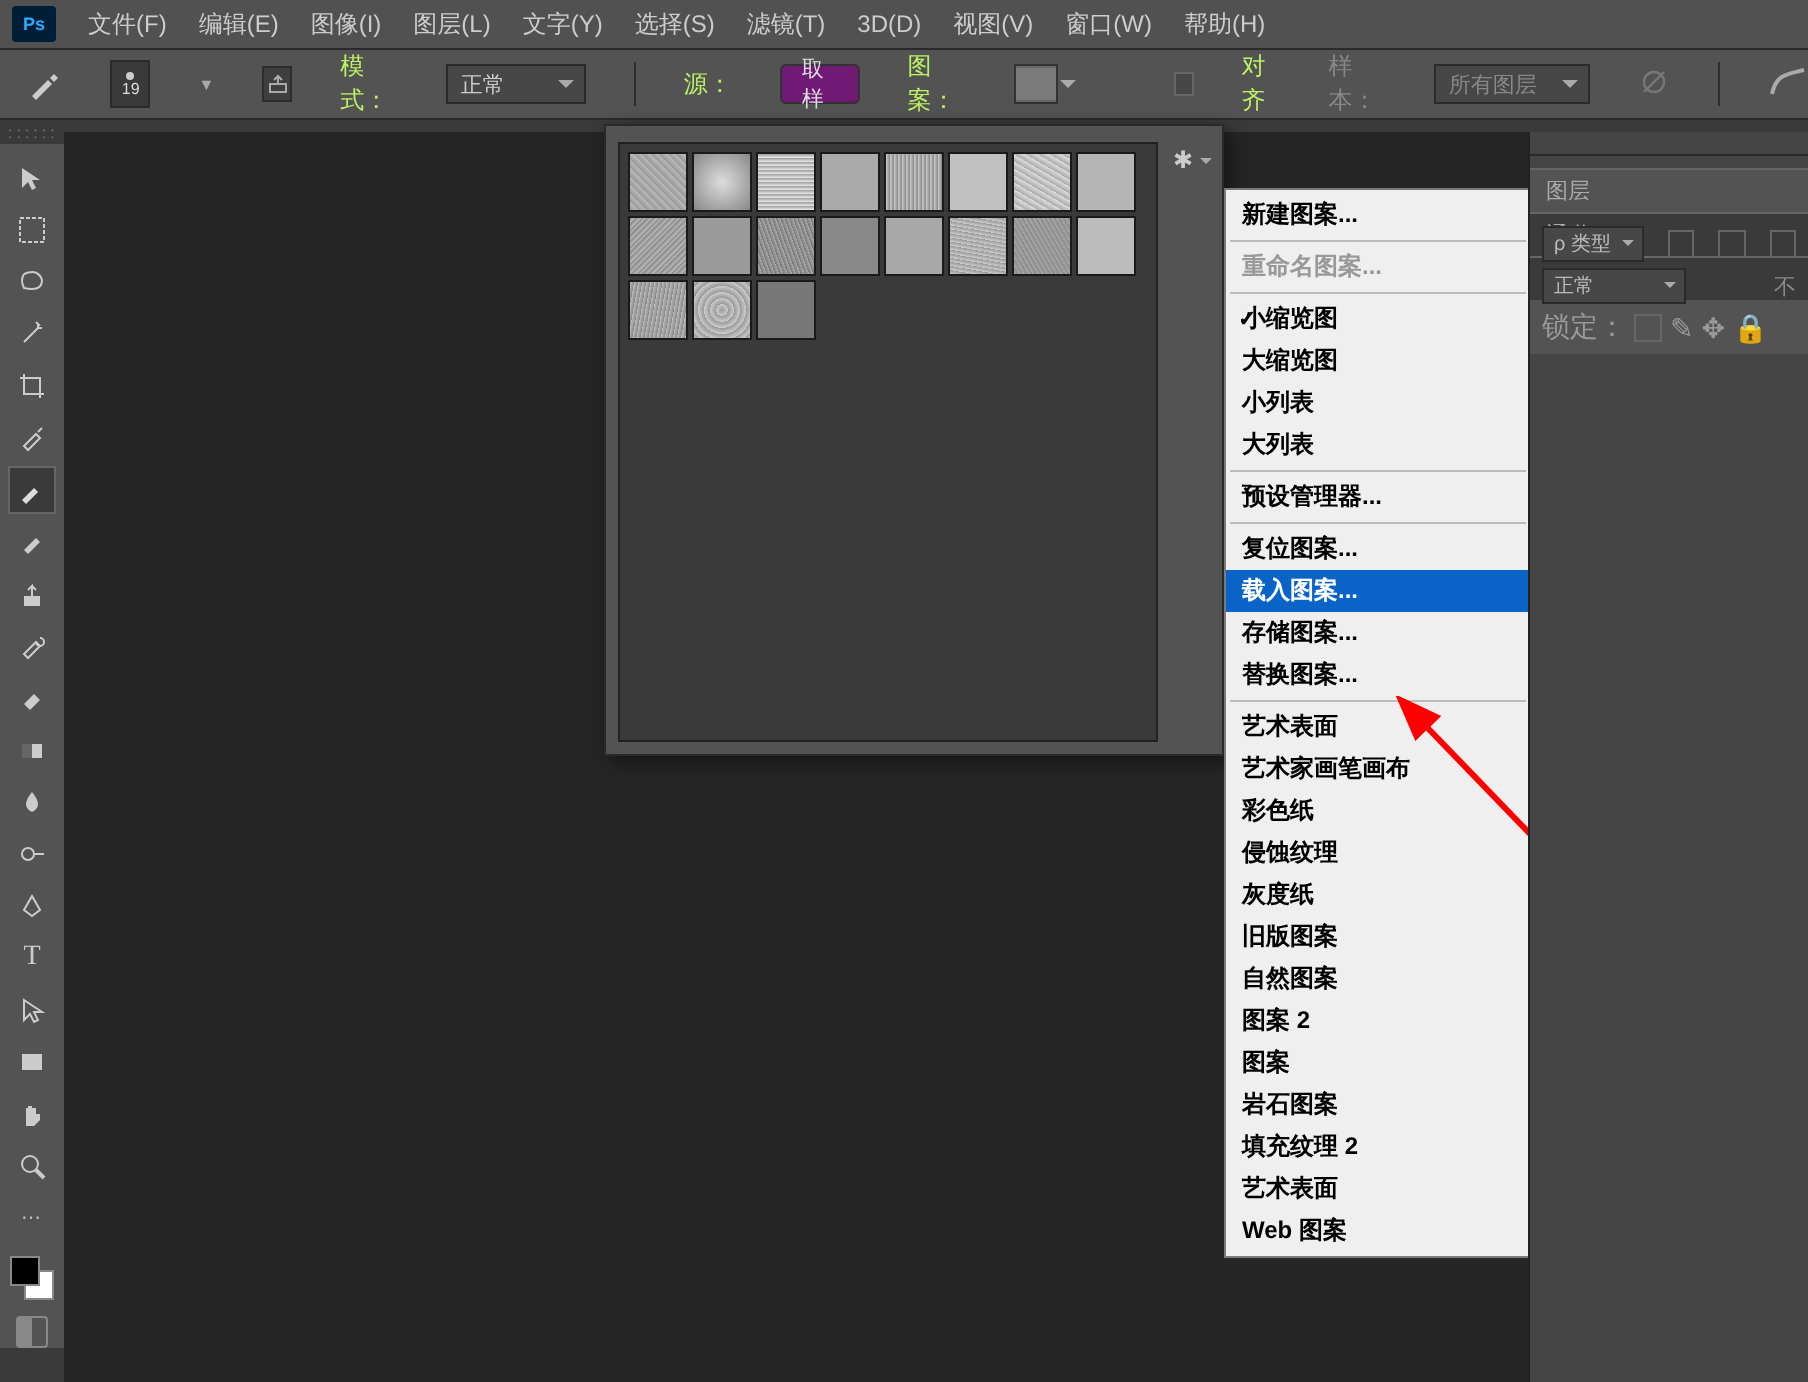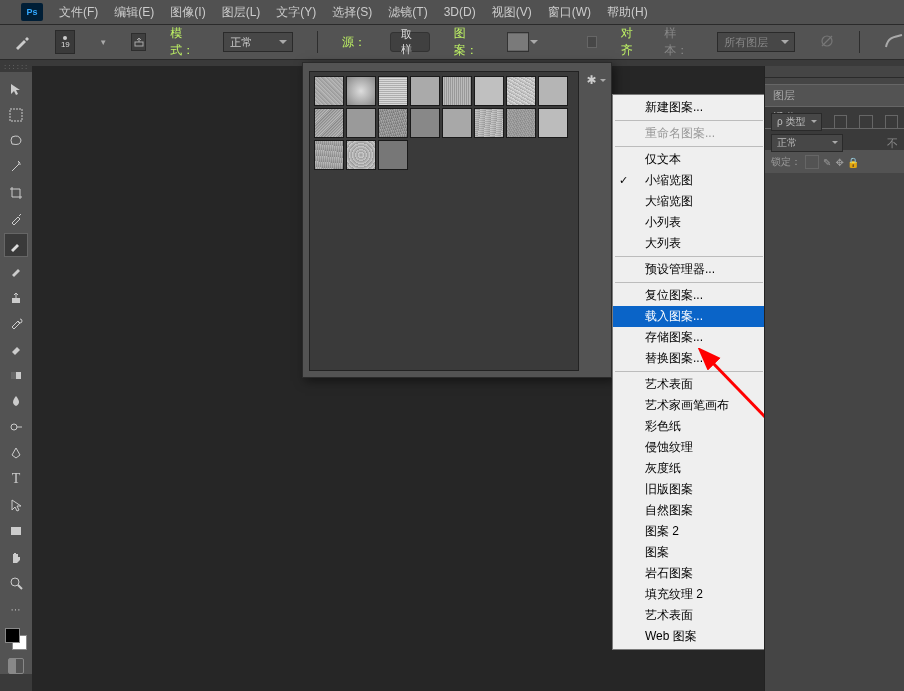--- a/index.html
+++ b/index.html
@@ -1,33 +1,33 @@
 <!DOCTYPE html>
 <html><head>
   <meta charset="utf-8">
   <style>
     * { margin: 0; padding: 0; box-sizing: border-box; font-family: "Microsoft YaHei", sans-serif; }
     body { background: #3a3a3a; width: 904px; height: 691px; overflow: hidden; position: relative; }
     
     
-    .menubar { height: 24px; background: #515151; display: flex; align-items: center; font-size: 12px; color: #ccc; padding-left: 21px; }
+    .menubar { height: 24px; background: #515151; display: flex; align-items: center; font-size: 12px; color: #ccc; padding-left: 6px; }
     .ps-logo { width: 22px; height: 18px; background: #001e36; color: #31a8ff; font-weight: bold; font-size: 9px; display: flex; align-items: center; justify-content: center; border-radius: 2px; margin-right: 8px; }
     .menuitem { padding: 0 8px; cursor: default; }
 
     
     .optionsbar { height: 36px; background: #535353; border-bottom: 1px solid #2a2a2a; border-top: 1px solid #2a2a2a; display: flex; align-items: center; padding-left: 12px; font-size: 12px; color: #ccc; gap: 24px; }
     .tool-icon { width: 24px; height: 24px; display: flex; align-items: center; justify-content: center; }
     .brush-display { width: 24px; height: 24px; background: #3a3a3a; border: 1px solid #2a2a2a; display: flex; flex-direction: column; align-items: center; justify-content: center; font-size: 8px; }
     .brush-display .dot { width: 4px; height: 4px; background: #ccc; border-radius: 50%; }
     .uploadbox { width: 18px; height: 18px; background: #3f3f3f; border: 1px solid #2d2d2d; display:flex; align-items:center; justify-content:center; }
     .optlabel { color: #bef264; }
     .dd { background: #474747; border: 1px solid #2a2a2a; height: 20px; display: flex; align-items: center; padding: 0 18px 0 6px; position: relative; font-size: 11px; }
     .dd::after { content:""; position: absolute; right: 5px; top: 7px; border: 4px solid transparent; border-top-color: #aaa; }
     .dd.wide { width: 80px; }
-    .optbtn { background: #404040; border: 1px solid #333; border-radius: 3px; height: 20px; padding: 0 10px; display:flex; align-items:center; font-size: 11px; color:#ddd; }
+    .optbtn { background: #701a75; border: 1px solid #333; border-radius: 3px; height: 20px; padding: 0 10px; display:flex; align-items:center; font-size: 11px; color:#ddd; }
     .pattern-swatch { width: 26px; height: 20px; background: #666; border: 1px solid #333; display:flex; align-items:center; justify-content:center; position:relative; }
     .pattern-swatch::after { content:""; position: absolute; right: -10px; top: 7px; border: 4px solid transparent; border-top-color: #aaa; }
     .cb { width: 12px; height: 12px; border: 1px solid #666; background: #474747; }
     .dd.sample { width: 90px; }
     .eye-icon, .brush-icon2 { color:#888; }
     .sep { width:1px; height:22px; background:#2d2d2d; }
 
     
     .toolbar { position: absolute; left: 0; top: 72px; width: 32px; background: #535353; display: flex; flex-direction: column; align-items: center; padding-top: 4px; }
     .tool { width: 24px; height: 24px; margin: 1px 0; display: flex; align-items: center; justify-content: center; color: #bbb; font-size: 13px; cursor: pointer; }
@@ -43,41 +43,41 @@
 
     
     .pattern-popup { position: absolute; left: 302px; top: 62px; width: 310px; height: 316px; background: #535353; border: 1px solid #2a2a2a; box-shadow: 3px 3px 10px rgba(0,0,0,0.5); }
     .pattern-popup-inner { position: absolute; left: 6px; top: 8px; width: 270px; height: 300px; background: #3a3a3a; border: 1px solid #222; padding: 3px; display:flex; flex-wrap:wrap; align-content:flex-start; }
     .pat { width: 30px; height: 30px; border: 1px solid #1a1a1a; margin: 1px; background: #999; }
     .gear-mini { position:absolute; right: 6px; top: 8px; width: 18px; height: 18px; color:#ccc; font-size:12px; display:flex; align-items:center; justify-content:center; cursor:pointer; }
     .gear-mini::after { content:""; border:3px solid transparent; border-top-color:#aaa; margin-left:3px; margin-top:4px; }
 
     
     .flyout { position: absolute; left: 612px; top: 94px; width: 154px; background: #efefef; border: 1px solid #7a7a7a; font-size: 12px; color: #000; padding: 2px 0; }
-    .flyout .mi { height: 21px; display: flex; align-items: center; padding-left: 32px; cursor: default; position:relative; }
+    .flyout .mi { height: 21px; display: flex; align-items: center; padding-left: 8px; cursor: default; position:relative;font-weight:bold; }
     .flyout .mi.hovered { background: #0a64c8; color: #fff; }
     .flyout .mi.disabled { color: #999; }
     .flyout hr { border: none; border-top: 1px solid #bcbcbc; margin: 2px 2px; }
     .flyout .check::before { content: "✓"; position: absolute; left: 6px; font-size: 11px; }
 
     
     .arrow { position: absolute; pointer-events:none; }
 
     
     .right-panels { position: absolute; right: 0; top: 66px; width: 140px; background: #454545; height: 625px; border-left: 1px solid #222; }
     .right-panels-tabs { height:12px; border-bottom:1px solid #2a2a2a; }
     .panel-tabs { display:flex; height: 22px; background: #3a3a3a; font-size:11px; color:#aaa; margin-top:6px;flex-direction:column; }
     .panel-tab { padding: 3px 8px; background:#535353; border-top:1px solid #666; }
     .panel-tab.inactive { background:#3a3a3a; }
     .panel-body { padding: 4px 6px; font-size:11px; color:#bbb; background:#535353; }
     .dd-small { background:#474747; border:1px solid #2a2a2a; height:18px; display:flex; align-items:center; padding: 0 14px 0 5px; font-size:10px; position:relative; }
     .dd-small::after { content:""; position:absolute; right:4px; top:6px; border:3px solid transparent; border-top-color:#aaa; }
     .row { display:flex; align-items:center; gap:12px; margin: 3px 0; }
     .mini-icon { width:14px; height:14px; border:1px solid #666; display:inline-block; }
-    .lock-row { font-size:10px; color:#999; display:flex; gap:4px; align-items:center; }
+    .lock-row { font-size:14px; color:#999; display:flex; gap:4px; align-items:center; }
 
   </style>
 </head>
 <body>
 
 <div class="menubar">
   <div class="ps-logo">Ps</div>
   <span class="menuitem">文件(F)</span>
   <span class="menuitem">编辑(E)</span>
   <span class="menuitem">图像(I)</span>
@@ -276,21 +276,20 @@
     <div class="pat" style="background:#777"></div>
   </div>
   <div class="gear-mini">✱</div>
 </div>
 
 <div class="flyout">
   <div class="mi">新建图案...</div>
   <hr>
   <div class="mi disabled">重命名图案...</div>
   <hr>
-  <div class="mi">仅文本</div>
   <div class="mi check">小缩览图</div>
   <div class="mi">大缩览图</div>
   <div class="mi">小列表</div>
   <div class="mi">大列表</div>
   <hr>
   <div class="mi">预设管理器...</div>
   <hr>
   <div class="mi">复位图案...</div>
   <div class="mi hovered">载入图案...</div>
   <div class="mi">存储图案...</div>

